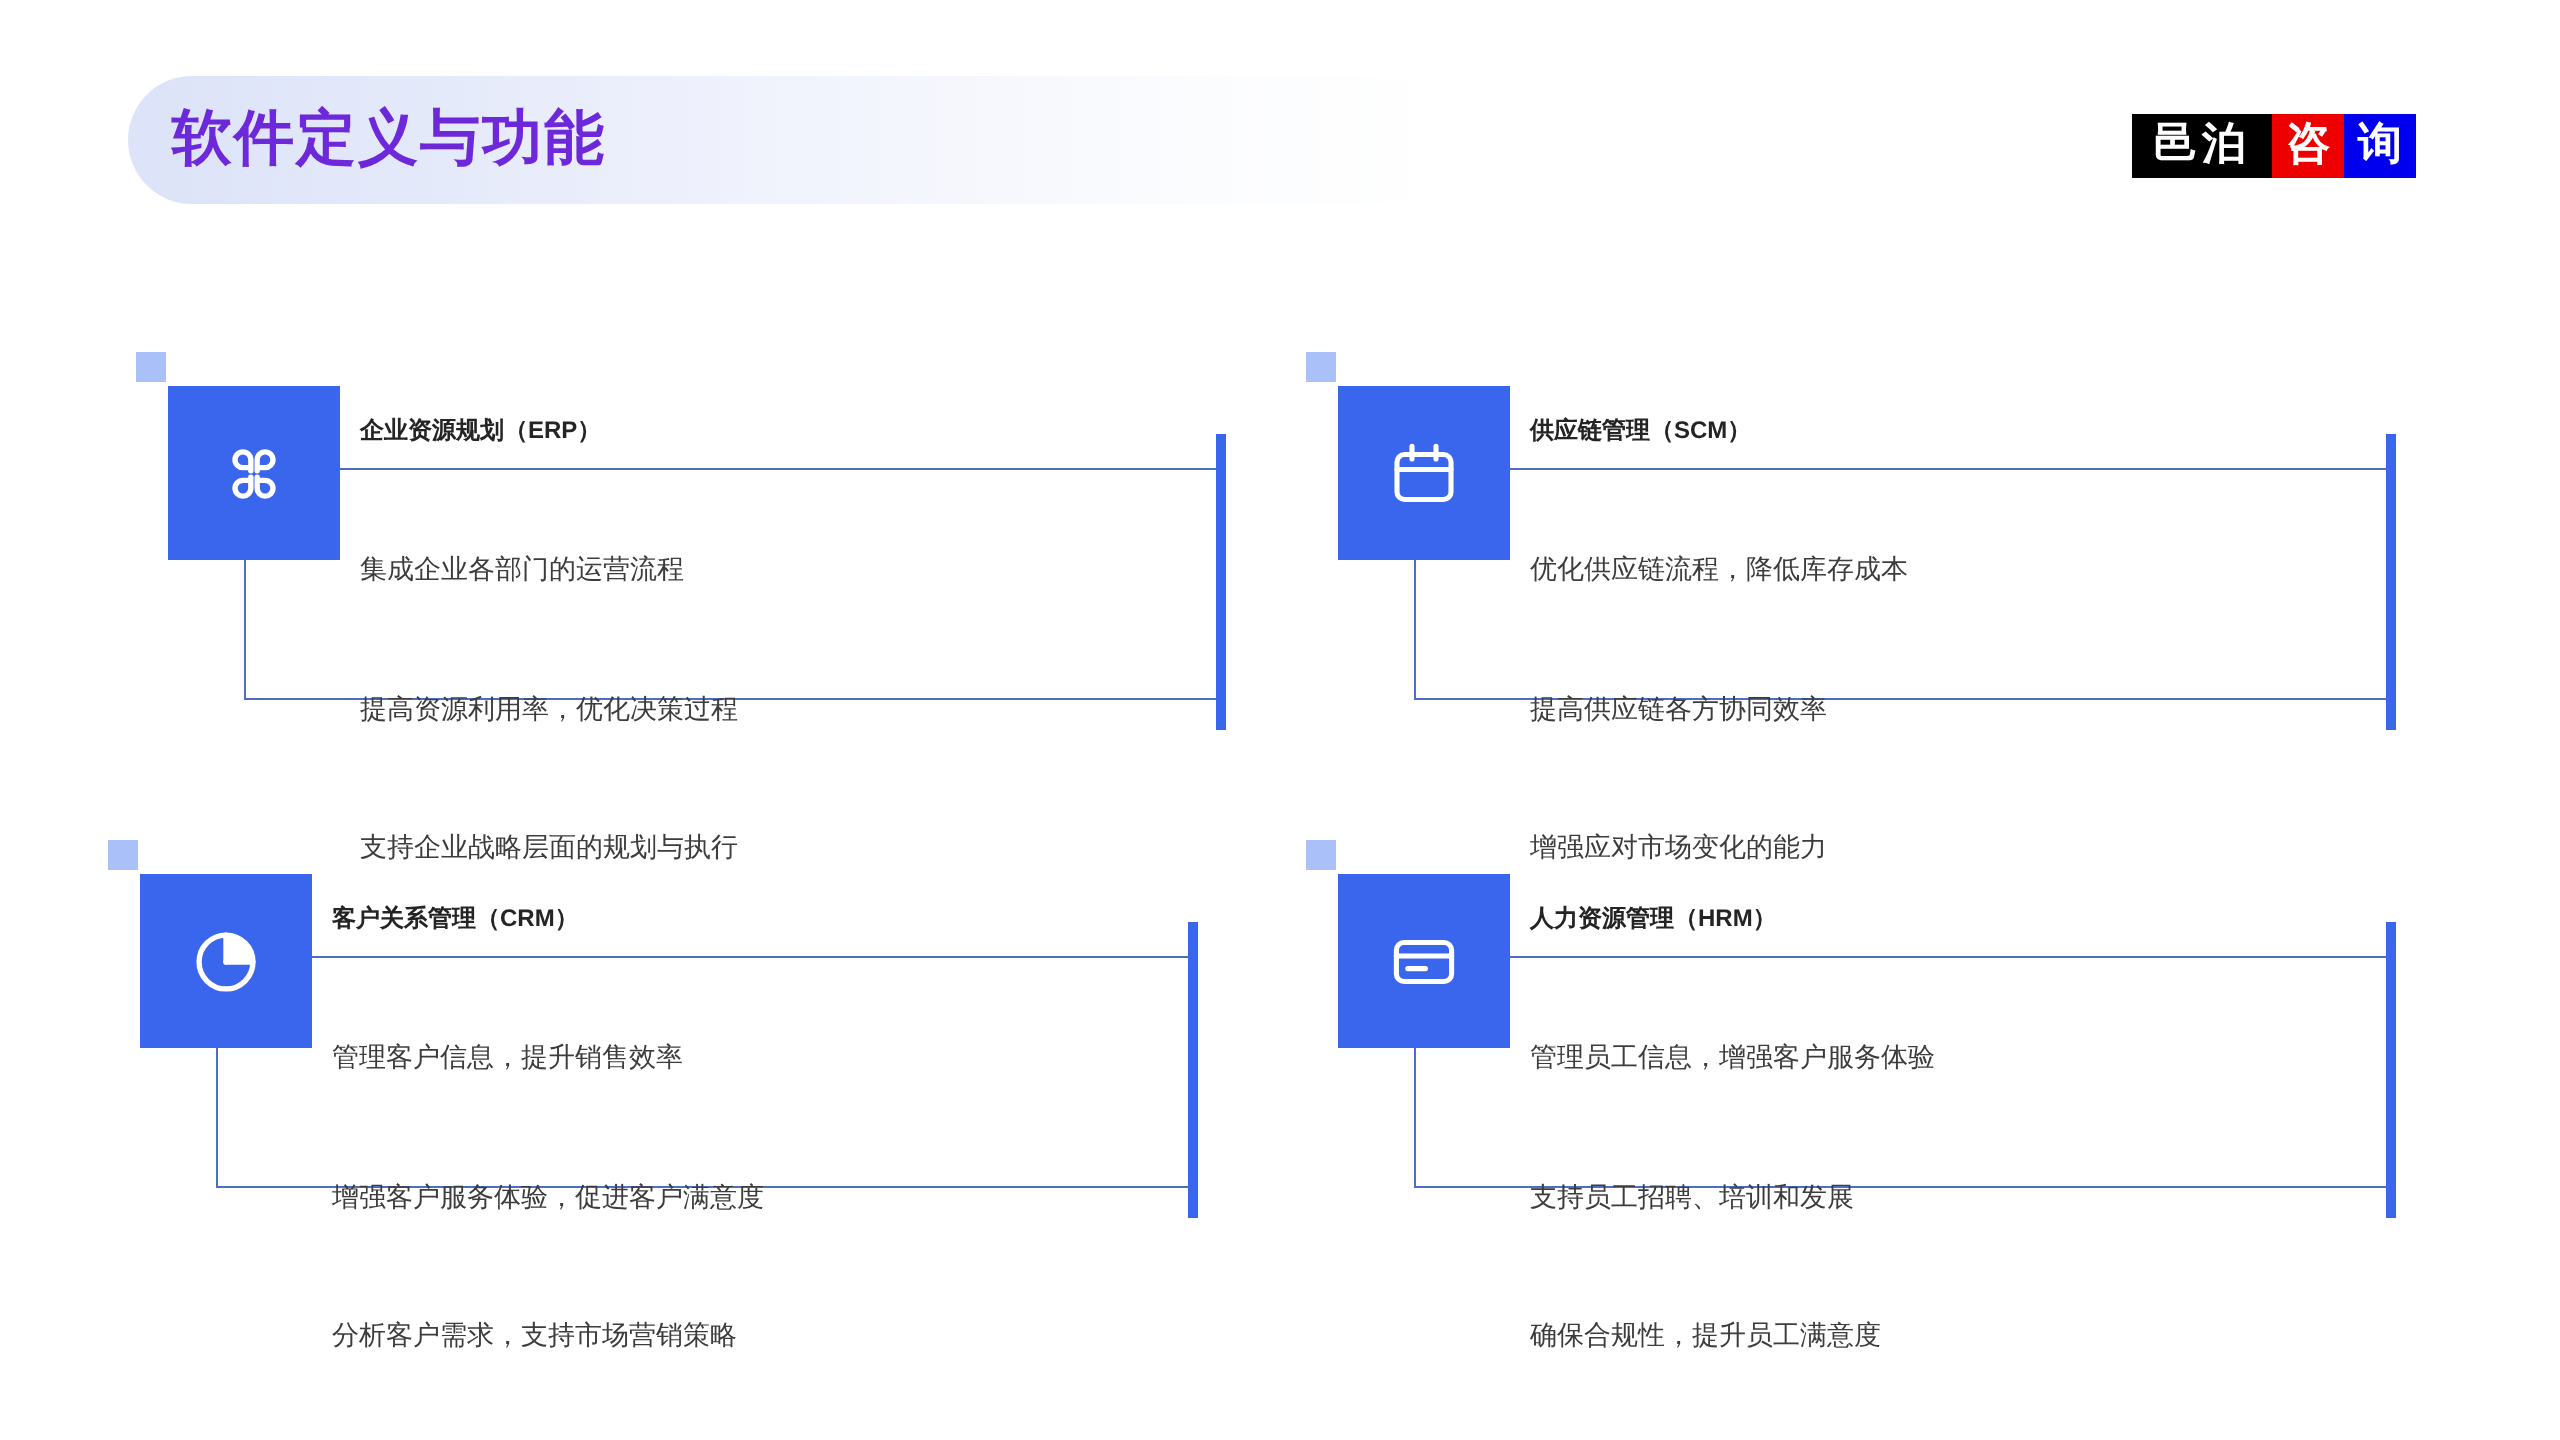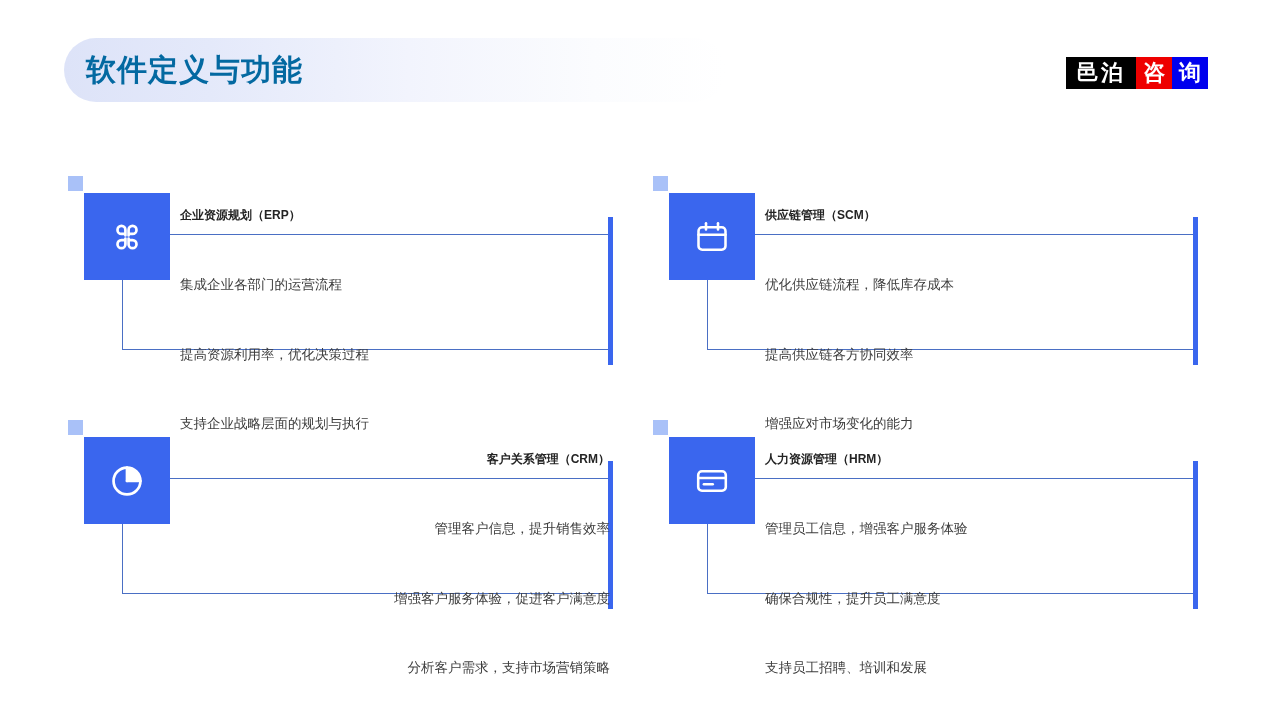--- a/index.html
+++ b/index.html
@@ -27,21 +27,21 @@
     background: linear-gradient(90deg, #dde3f8 0%, #e4e9fa 22%, #f2f4fd 52%, #fbfcfe 80%, #ffffff 100%);
   }
   .page-title {
     position: absolute;
     left: 86px;
     top: 47px;
     height: 46px;
     line-height: 46px;
     font-size: 30px;
     font-weight: bold;
-    color: #0369a1;
+    color: #6d28d9;
     letter-spacing: 1px;
     white-space: nowrap;
   }
 
   
   .logo {
     position: absolute;
     right: 72px;
     top: 57px;
     display: flex;
@@ -64,21 +64,21 @@
   .logo-seg.blue  { background: #0000ee; width: 34px; }
 
   
   .card {
     position: absolute;
     width: 545px;
     height: 195px;
   }
   .card.c0 { left: 68px;  top: 176px; }
   .card.c1 { left: 653px; top: 176px; }
-  .card.c2 { left: 68px;  top: 420px; text-align: right; }
+  .card.c2 { left: 54px;  top: 420px; }
   .card.c3 { left: 653px; top: 420px; }
 
   
   .marker {
     position: absolute;
     left: 0;
     top: 0;
     width: 15px;
     height: 15px;
     background: #a9c1f8;
@@ -242,17 +242,17 @@
         <rect x="2.8" y="5.5" width="18.4" height="13" rx="2.5"></rect>
         <line x1="2.8" y1="10" x2="21.2" y2="10"></line>
         <line x1="6.6" y1="14.2" x2="12.5" y2="14.2"></line>
       </svg>
     </span>
   </div>
   <div class="card-text">
     <div class="card-title">人力资源管理（HRM）</div>
     <ul class="card-lines">
       <li>管理员工信息，增强客户服务体验</li>
+      <li>支持员工招聘、培训和发展</li>
       <li>确保合规性，提升员工满意度</li>
-      <li>支持员工招聘、培训和发展</li>
     </ul>
   </div>
 </div>
 
 </body></html>

